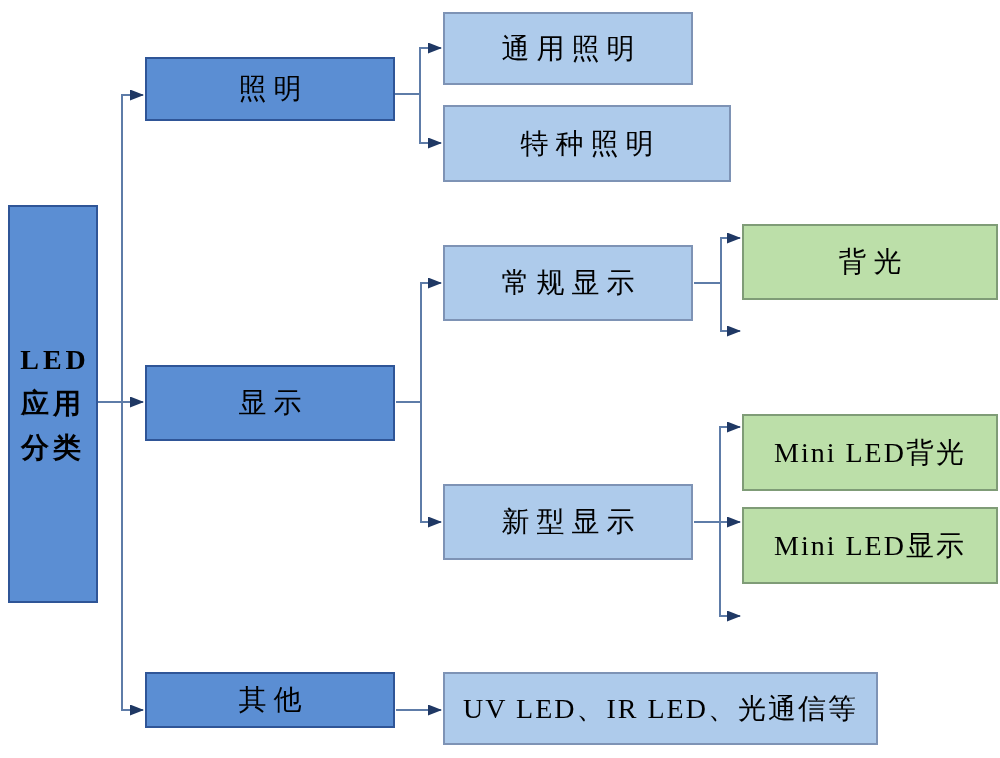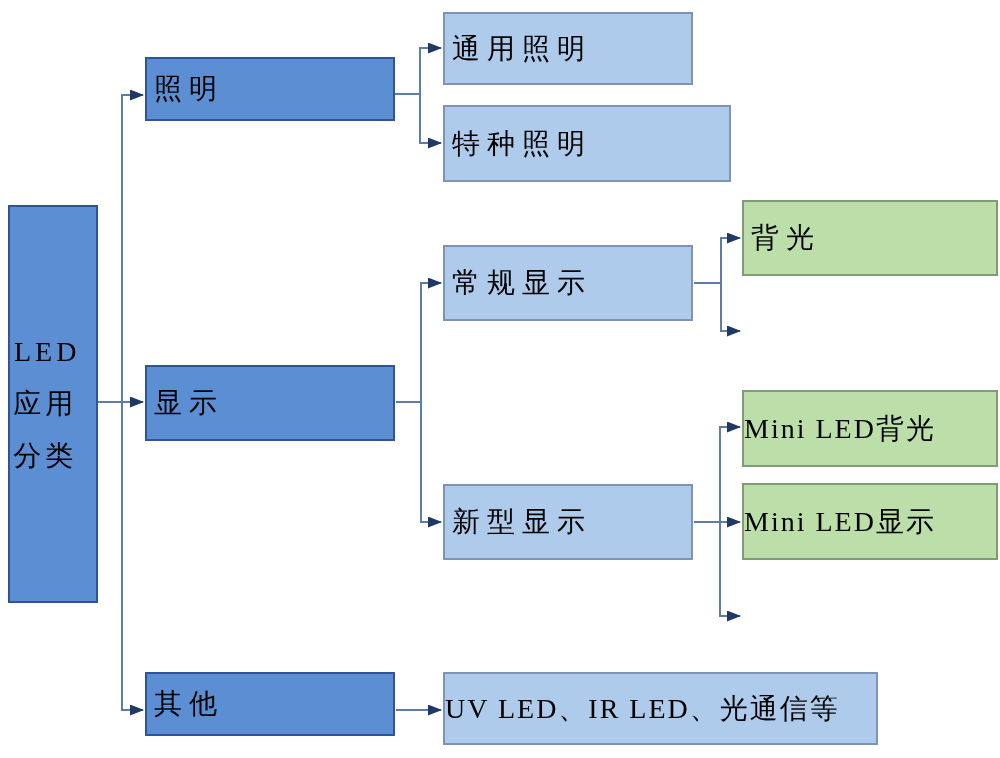--- a/index.html
+++ b/index.html
@@ -8,35 +8,35 @@
     width:1000px;height:758px;
     background:var(--background,#fff);
     font-family:"Liberation Serif","DejaVu Serif",serif;
     overflow:hidden;
   }
   #wires{position:absolute;left:0;top:0;width:1000px;height:758px;}
   .wire{fill:none;stroke:var(--connector,#5E7CA8);stroke-width:2px;}
   #arrowhead path{fill:var(--arrowhead,#1F3864);}
   .node{
     position:absolute;
-    display:flex;align-items:center;justify-content:flex-start;
+    display:flex;align-items:center;justify-content:center;
     box-sizing:border-box;
     text-align:center;
     color:var(--text,#000);
     font-size:28px;
   }
   .l1{background:var(--level1-fill,#5B8ED3);border:2px solid var(--level1-border,#2F5597);}
   .l2{background:var(--level2-fill,#AECBEB);border:2px solid var(--level2-border,#7E93B5);}
-  .l3{background:var(--level3-fill,#BCDFA9);border:2px solid var(--level3-border,#7F9C77);}
+  .l3{background:var(--level3-fill,#BCDFA9);border:2px solid var(--level3-border,#7F9C77);margin-top:24px;}
   .cjk{letter-spacing:7px;text-indent:7px;}
   .mixed{letter-spacing:2px;}
   .root-label{
     white-space:pre-line;
-    font-weight:400;
-    line-height:52px;
+    font-weight:700;
+    line-height:44px;
     letter-spacing:4px;
     text-indent:4px;
   }
 </style>
 </head>
 <body>
 
 <div id="canvas">
 
   <svg id="wires" width="1000" height="758" viewBox="0 0 1000 758" xmlns="http://www.w3.org/2000/svg">
@@ -71,21 +71,21 @@
 应用
 分类</span>
   </div>
 
   <div class="node l1" style="left:145px;top:57px;width:250px;height:64px">
     <span class="cjk">照明</span>
   </div>
   <div class="node l1" style="left:145px;top:365px;width:250px;height:76px">
     <span class="cjk">显示</span>
   </div>
-  <div class="node l1" style="left:145px;top:672px;width:250px;height:64px">
+  <div class="node l1" style="left:145px;top:672px;width:250px;height:56px">
     <span class="cjk">其他</span>
   </div>
 
   <div class="node l2" style="left:443px;top:12px;width:250px;height:73px">
     <span class="cjk">通用照明</span>
   </div>
   <div class="node l2" style="left:443px;top:105px;width:288px;height:77px">
     <span class="cjk">特种照明</span>
   </div>
   <div class="node l2" style="left:443px;top:484px;width:250px;height:76px">

